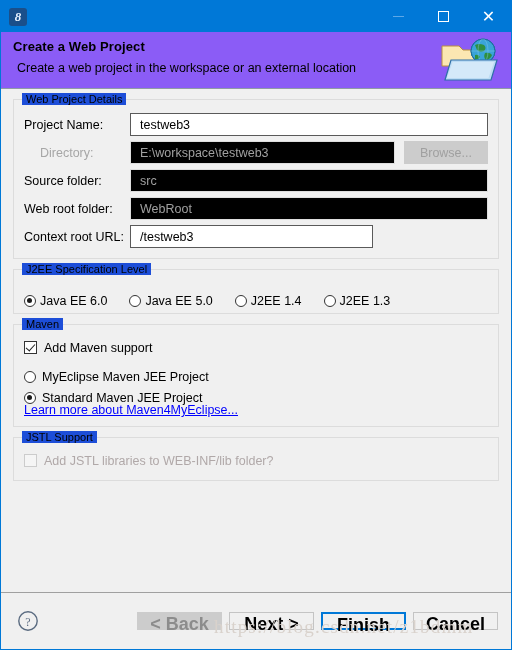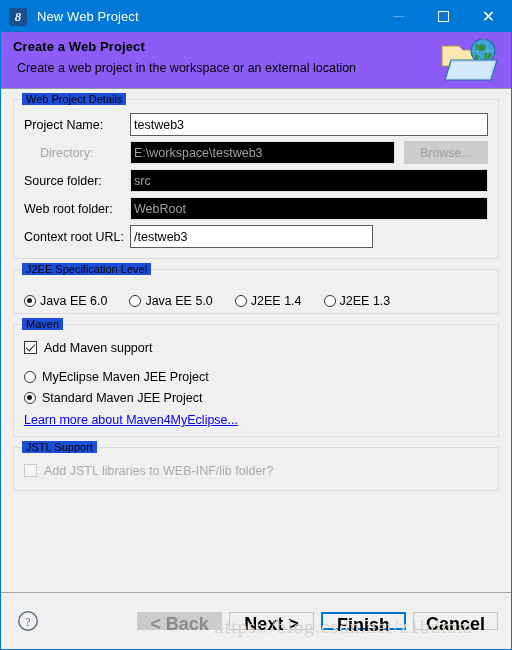--- a/index.html
+++ b/index.html
@@ -168,21 +168,21 @@
   .lbl.dim { color: #a6a6a6; padding-left: 16px; width: 90px; }
 
   input.txt {
     font-family: "Liberation Sans", sans-serif;
     font-size: 12.5px;
     height: 23px;
     box-sizing: border-box;
     border: 1px solid #5a5a5a;
     background: #ffffff;
     color: #000000;
-    padding: 0 3px;
+    padding: 0 9px;
     outline: none;
   }
   input.txt.ro {
     border: 1px solid #dedede;
     background: #000000;
     color: #a0a0a0;
   }
   .w-full { width: 362px; }
   .w-dir  { width: 268px; }
   .w-ctx  { width: 243px; }
@@ -271,21 +271,21 @@
 
   .stack-row { display: flex; align-items: center; height: 21px; }
   .stack-row .rad-wrap { margin-right: 0; }
   .stack-row .rad-label { margin-left: 6px; }
 
   a.link {
     color: #0000ff;
     font-size: 12.5px;
     text-decoration: underline;
     display: inline-block;
-    margin-top: 13px;
+    margin-top: 3px;
   }
 
   
   .sep {
     height: 1px;
     background: #a0a0a0;
     flex: 0 0 auto;
   }
   .buttonbar {
     flex: 0 0 auto;
@@ -343,21 +343,20 @@
     z-index: 50;
   }
 </style>
 </head>
 <body>
 
 <div class="window">
 
   <div class="titlebar">
     <div class="title-icon">8</div>
-    <div class="title-text">New Web Project</div>
     <div class="title-buttons">
       <div class="title-btn disabled">
           <span class="glyph-min"></span>
         </div>
       <div class="title-btn">
           <span class="glyph-max"></span>
         </div>
       <div class="title-btn">
           <span class="glyph-close">✕</span>
         </div>

